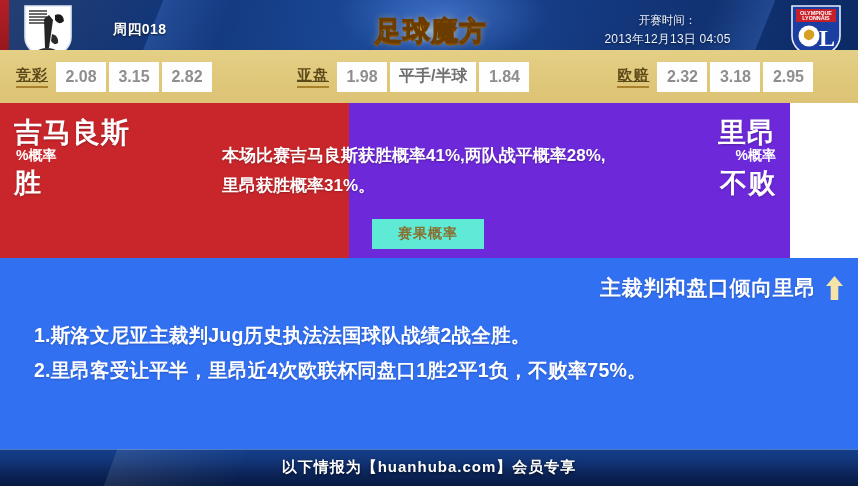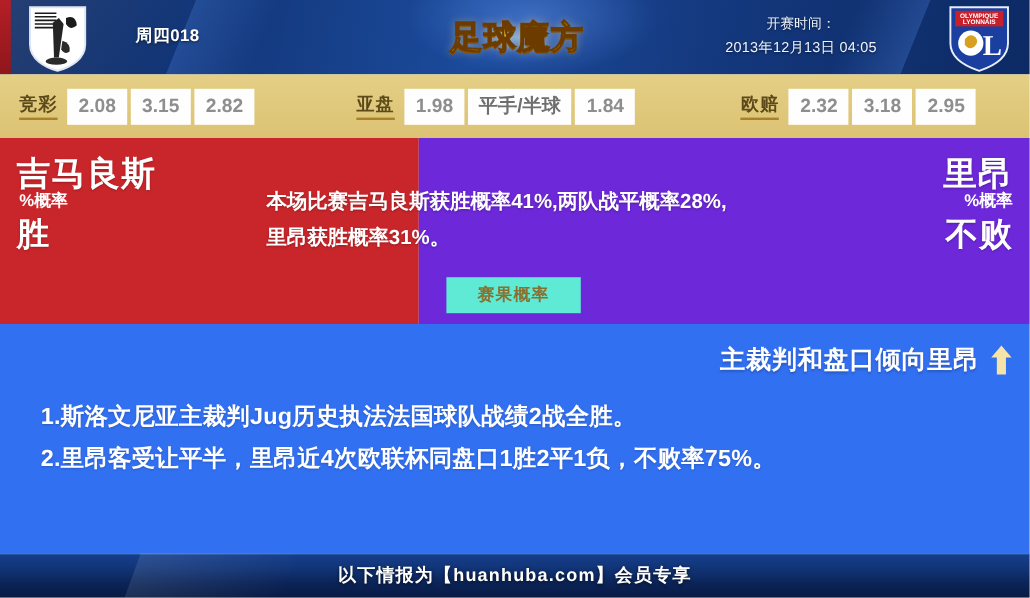--- a/index.html
+++ b/index.html
@@ -6,21 +6,21 @@
   html,body { width:858px; height:498px; }
   body {
     font-family:"Liberation Sans","DejaVu Sans",sans-serif;
     background:#fff;
     overflow:hidden;
   }
   #app { position:relative; width:858px; height:498px; }
 
   
   .header {
-    position:relative; height:62px; width:858px;
+    position:relative; height:50px; width:858px;
     background:
       radial-gradient(ellipse 150px 70px at 443px 14px, rgba(90,140,230,.55) 0%, rgba(30,70,160,0) 70%),
       linear-gradient(100deg,#0d2a63 0%,#13387c 22%,#1b4a9b 46%,#14387d 70%,#0c2a64 100%);
     overflow:hidden;
   }
   .header:before{
     content:""; position:absolute; left:0; top:0; width:260px; height:62px;
     background:linear-gradient(118deg, rgba(255,255,255,.10) 0%, rgba(255,255,255,0) 58%);
   }
   .hdr-left-stripe{
@@ -78,37 +78,37 @@
   
   .odds{
     position:relative; height:53px; width:858px;
     background:linear-gradient(180deg,#e4cf86 0%,#e0c97c 48%,#dcc274 100%);
     display:flex; align-items:center;
   }
   .odds-group{ display:flex; align-items:center; }
   .odds-label{
     color:#5d4a1a; font-size:15px; font-weight:bold;
     border-bottom:2px solid #a8812a; padding-bottom:1px;
-    margin-right:8px; letter-spacing:1px;
+    margin-right:8px; letter-spacing:1px;text-decoration:underline;
   }
   .odds-cell{
     background:#fefefe; color:#8e8e8e;
     font-size:16px; font-weight:bold;
     height:30px; min-width:50px; padding:0 9px;
     display:flex; align-items:center; justify-content:center;
     margin-right:3px;
   }
   .odds-cell.wide{ min-width:84px; color:#6f6f6f; }
   .g1{ margin-left:16px; }
   .g2{ margin-left:82px; }
   .g3{ margin-left:85px; }
 
   
   .prob{
-    position:relative; height:155px; width:858px;
+    position:relative; height:155px; width:790px;
     display:flex;
   }
   .prob-red{
     width:349px; background:#c9262b; position:relative;
     color:#fff;
   }
   .prob-blue{
     flex:1; background:#6d28d9; position:relative; color:#fff;
   }
   .team-block{ position:absolute; }

